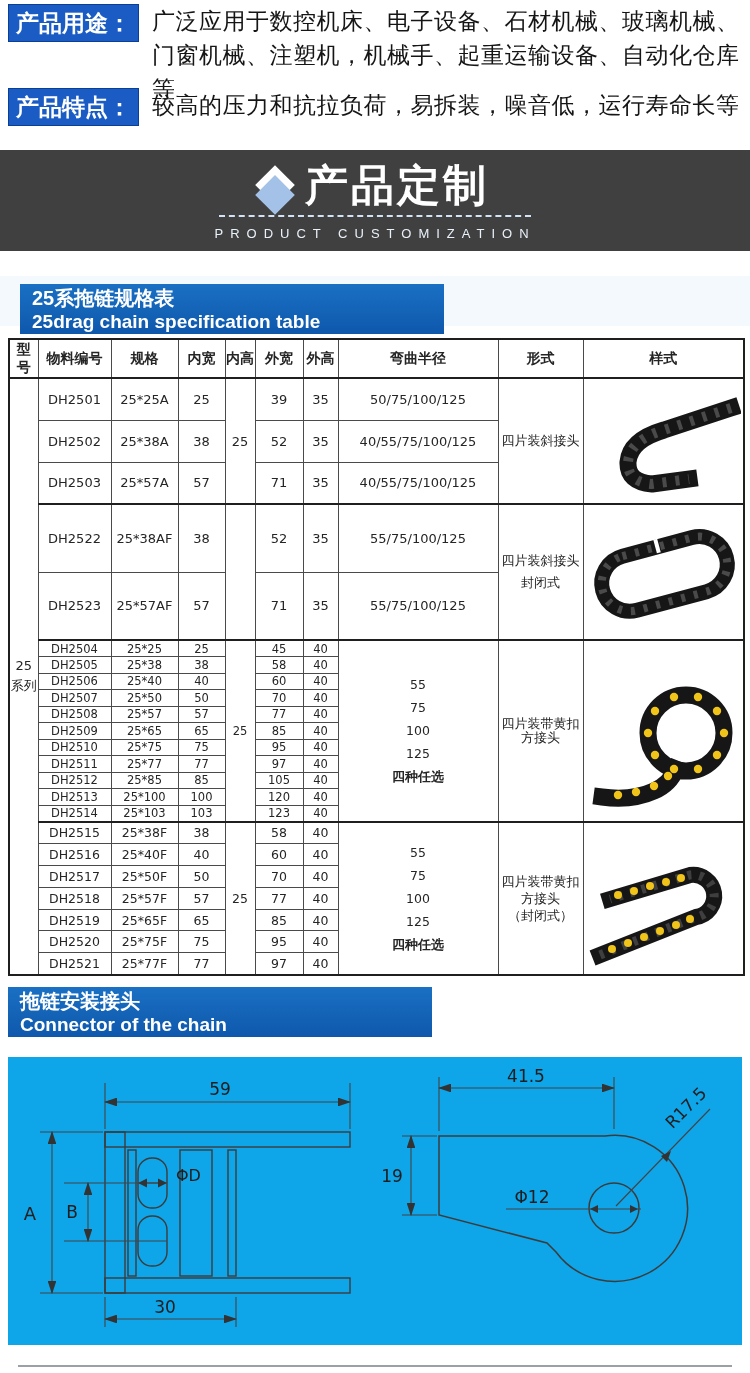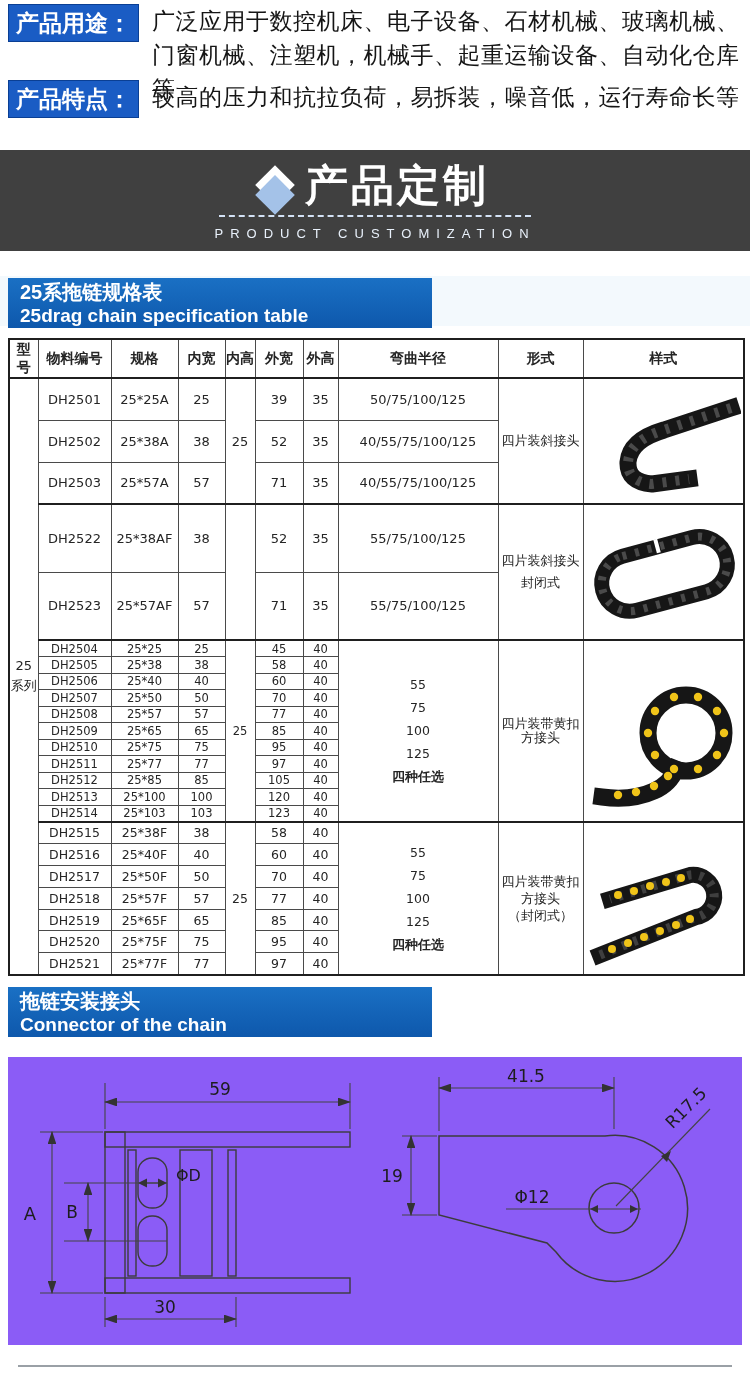--- a/index.html
+++ b/index.html
@@ -1,61 +1,61 @@
 <!DOCTYPE html>
 <html><head>
 <meta charset="utf-8">
 <style>
   html,body{margin:0;padding:0;background:#fff;}
   .page{position:relative;width:750px;height:1373px;overflow:hidden;background:#fff;
         font-family:"Liberation Sans","DejaVu Sans",sans-serif;}
   
   .intro-row{position:absolute;left:8px;right:2px;display:flex;align-items:flex-start;}
   #usage-row{top:4px;}
-  #features-row{top:80px;}
+  #features-row{top:88px;}
   .intro-label{flex:0 0 auto;background:#1a5cc4;border:1px solid #0a3f94;color:#fff;
                font-size:23px;font-weight:bold;padding:3px 7px;line-height:30px;white-space:nowrap;}
   .intro-text{margin:0 0 0 13px;font-size:23px;line-height:34px;color:#151515;letter-spacing:0.5px;}
   
   .banner{position:absolute;top:150px;left:0;width:750px;height:101px;background:#404040;
           display:flex;flex-direction:column;align-items:center;justify-content:center;}
   .banner-title-row{display:flex;align-items:center;gap:16px;margin-top:2px;}
   .diamond{width:28px;height:28px;background:#fff;transform:rotate(45deg);position:relative;}
   .diamond::before{content:"";position:absolute;left:7px;top:7px;width:28px;height:28px;
                    background:#a4c2e8;z-index:-1;}
   .banner-title{color:#fff;font-size:43px;font-weight:bold;letter-spacing:3px;line-height:46px;}
   .banner-dash{width:312px;height:0;border-top:2px dashed #d4e2f6;margin-top:7px;}
   .banner-sub{color:#e9f1fb;font-size:13px;letter-spacing:7px;margin-top:9px;white-space:nowrap;}
   
   .sec-strip{position:absolute;left:0;width:750px;height:50px;background:#f3f9fd;}
   #spec-strip{top:276px;} 
   .sec{position:absolute;left:8px;width:424px;height:50px;box-sizing:border-box;
        background:linear-gradient(180deg,#1a70c4 0%,#0e58ac 100%);color:#fff;padding:3px 0 0 12px;}
-  #spec-header{top:278px;}
+  #spec-header{top:284px;margin-left:12px;}
   #connector-header{top:987px;}
   .sec .zh{font-size:20px;font-weight:bold;line-height:23px;}
   .sec .en{font-size:19px;font-weight:bold;line-height:23px;}
   
   .spec-table{position:absolute;top:338px;left:8px;width:735px;border-collapse:collapse;
               table-layout:fixed;border:2px solid #1f1f1f;font-family:"DejaVu Sans",sans-serif;}
   .spec-table th,.spec-table td{border:1px solid #4a4a4a;text-align:center;vertical-align:middle;
               padding:0;color:#252525;overflow:hidden;}
   .spec-table thead th{height:37px;font-size:14px;font-weight:bold;border-bottom:2px solid #1f1f1f;}
   tr.group-start td{border-top:2px solid #1f1f1f;}
   tr.g0 td,tr.g1 td{font-size:13px;}
   tr.g2 td{font-size:11.5px;line-height:14px;}
   tr.g3 td{font-size:12.5px;line-height:17px;}
   td.form-cell{font-size:13px !important;white-space:pre-line;line-height:22px;}
   td.series-cell{font-size:13px;line-height:20px;white-space:pre-line;border-right:1px solid #4a4a4a;}
   td.radius-cell div{line-height:23px;font-size:12.5px;}
   td.radius-cell .radius-note{font-weight:bold;font-size:13px;}
   td.img-cell{background:#fff;}
   td.img-cell svg{display:block;margin:0 auto;}
   
-  .panel{position:absolute;top:1057px;left:8px;width:734px;height:288px;background:#8b5cf6;display:flex;}
+  .panel{position:absolute;top:1057px;left:8px;width:734px;height:288px;background:#0ea5e9;display:flex;}
   .panel svg text{font-family:"DejaVu Sans",sans-serif;fill:#1d1d1d;}
   .rule{position:absolute;top:1365px;left:18px;width:714px;border-top:2px solid #9aa0a6;}
 </style>
 </head>
 <body>
 
 <div class="page">
 
   <div class="intro-row" id="usage-row">
     <span class="intro-label">产品用途：</span>

